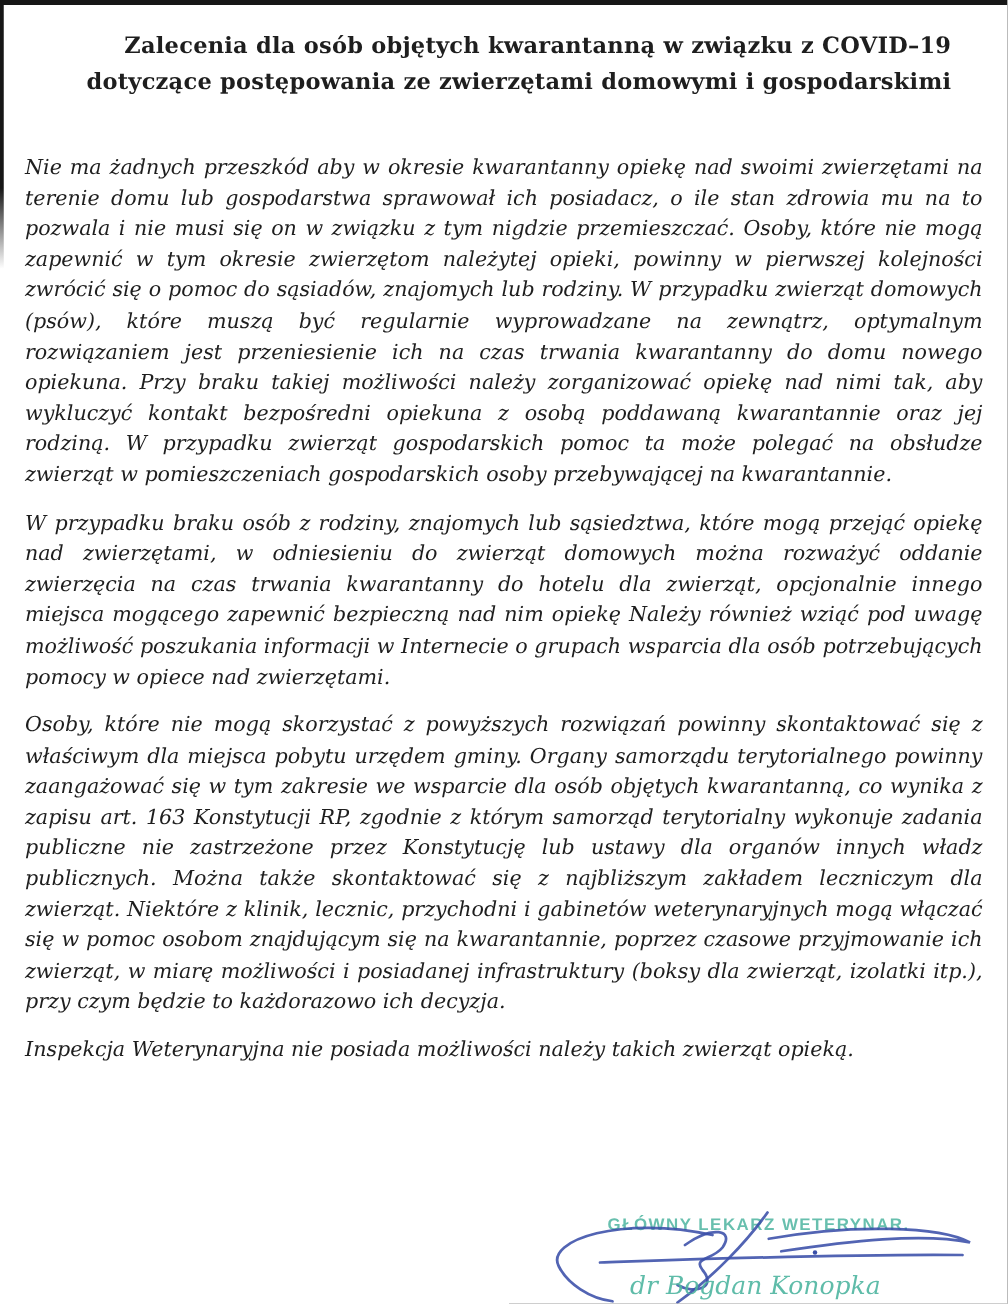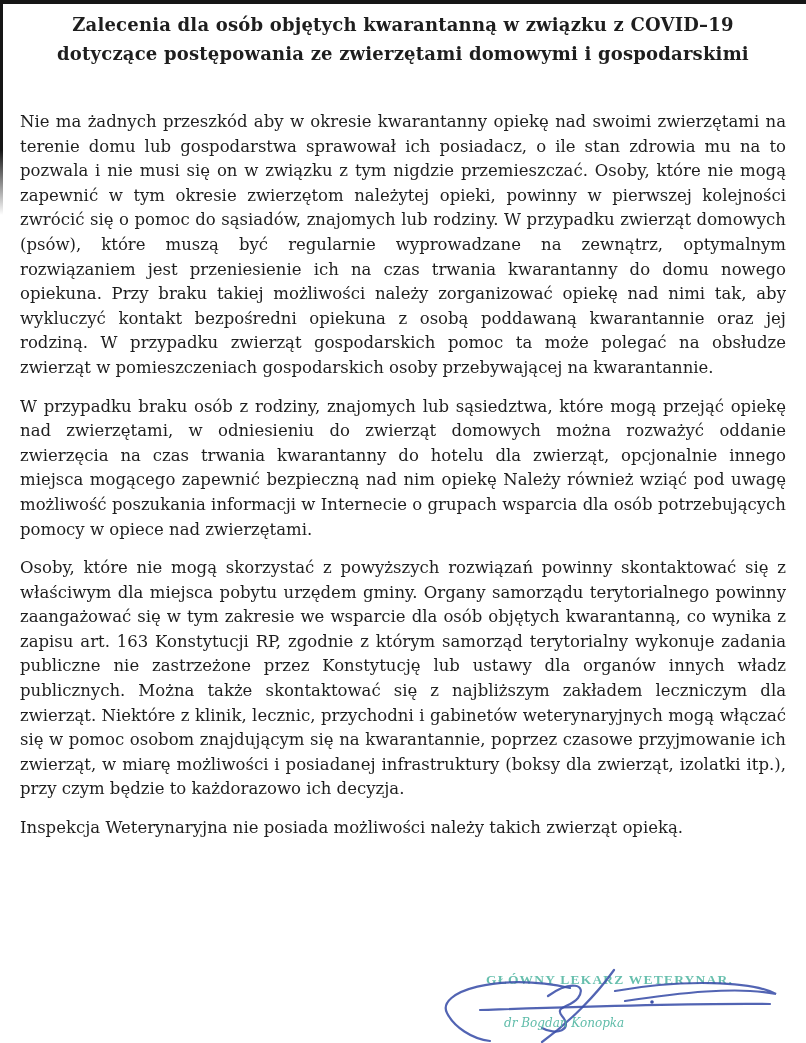--- a/index.html
+++ b/index.html
@@ -21,60 +21,61 @@
     background:#161616;
   }
   .left-edge{
     position:absolute;top:0;left:0;width:3px;height:215px;
     background:linear-gradient(to bottom,#161616 70%,rgba(22,22,22,0));
   }
   .content{
     position:absolute;top:10px;left:20px;right:20px;
   }
   .doc-title{
-    margin:0 auto;
+    margin:12px auto;
     max-width:716px;
-    text-align:center;
+    text-align:right;
     font-size:18px;
     font-weight:bold;
     line-height:29px;
     letter-spacing:0.2px;
   }
   .doc-body{
     margin-top:42px;
+    font-style:italic;
   }
   .doc-body p{
     margin:0 0 14px 0;
     font-size:16.5px;
     line-height:24.6px;
     text-align:justify;
     text-justify:inter-word;
   }
   .signature-block{
     position:absolute;
     left:420px;top:966px;
     width:386px;height:77px;
   }
   .sig-role{
     position:absolute;
     left:66px;top:6px;
-    font-family:Liberation Serif, serif;
+    font-family:Liberation Sans, sans-serif;
     font-size:13.5px;
     font-weight:bold;
     letter-spacing:1.2px;
     color:var(--stamp-color);
     opacity:0.85;
     white-space:nowrap;
   }
   .sig-name{
     position:absolute;
     left:84px;top:50px;
     font-family:"DejaVu Serif", serif;
     font-style:italic;
-    font-size:12px;
+    font-size:20px;
     color:var(--stamp-color);
     opacity:0.9;
     white-space:nowrap;
   }
   .sig-ink{
     position:absolute;left:0;top:0;
   }
   .sig-ink path{
     fill:none;
     stroke:var(--ink-color);

